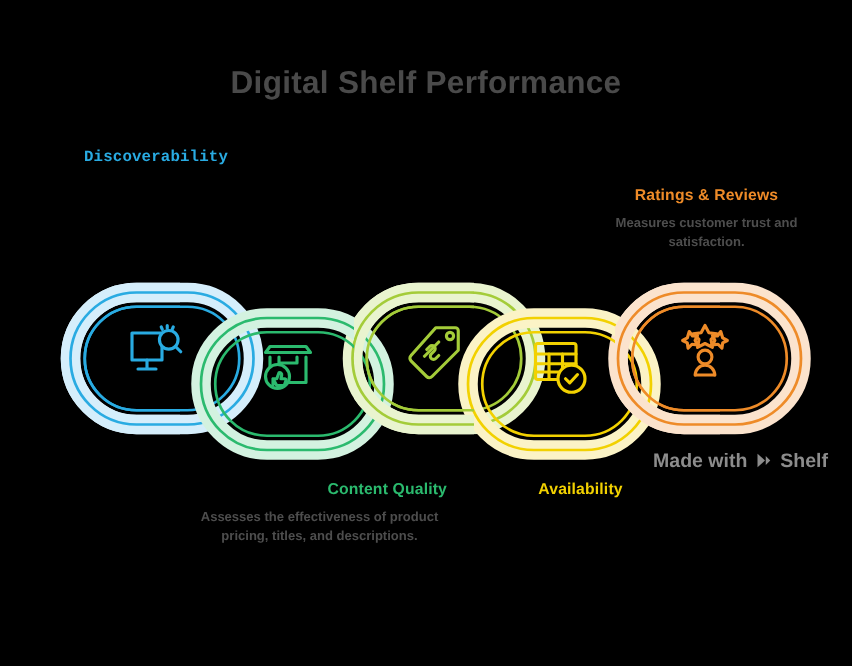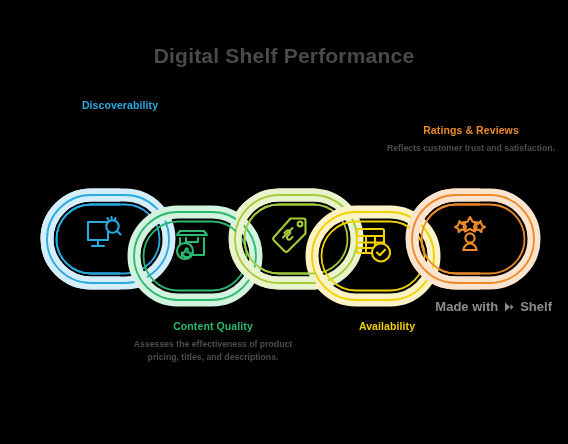--- a/index.html
+++ b/index.html
@@ -31,21 +31,21 @@
     margin:0 0 6px 0;
     letter-spacing:.1px;
   }
   .cap .cap-desc{
     font-size:8.7px;
     line-height:1.45;
     color:#4d4d4d;
     font-weight:bold;
   }
 
-  .cap-1{left:38px;  top:99px;  width:164px;}
+  .cap-1{left:22px;  top:99px;  width:164px;font-family:Liberation Mono, monospace;}
   .cap-2{left:210px; top:99px;  width:170px;}
   .cap-3{left:386px; top:110px; width:170px;}
   .cap-4{left:128px; top:320px; width:170px;}
   .cap-5{left:302px; top:320px; width:170px;}
 
   
   #chain{position:absolute;left:0;top:170px;width:568px;height:140px;}
 
   
   .watermark{
@@ -170,25 +170,25 @@
     </g>
   </svg>
 
   <div class="cap cap-1">
     <div class="cap-title" style="color: rgb(41, 171, 226);">Discoverability</div>
   </div>
 
 
   <div class="cap cap-3">
     <div class="cap-title" style="color: rgb(238, 139, 40); margin-top: 14px;">Ratings &amp; Reviews</div>
-    <div class="cap-desc">Reflects customer trust and satisfaction.</div>
+    <div class="cap-desc">Measures customer trust and satisfaction.</div>
   </div>
 
   <div class="cap cap-4">
-    <div class="cap-title" style="color: rgb(43, 186, 110);">Content Quality</div>
+    <div class="cap-title" style="color: rgb(43, 186, 110); text-align: right;">Content Quality</div>
     <div class="cap-desc">Assesses the effectiveness of product pricing, titles, and descriptions.</div>
   </div>
 
   <div class="cap cap-5">
     <div class="cap-title" style="color: rgb(242, 209, 0);">Availability</div>
   </div>
 
   <div class="watermark">
     <span>Made with</span>
     <span class="wm-mark">

